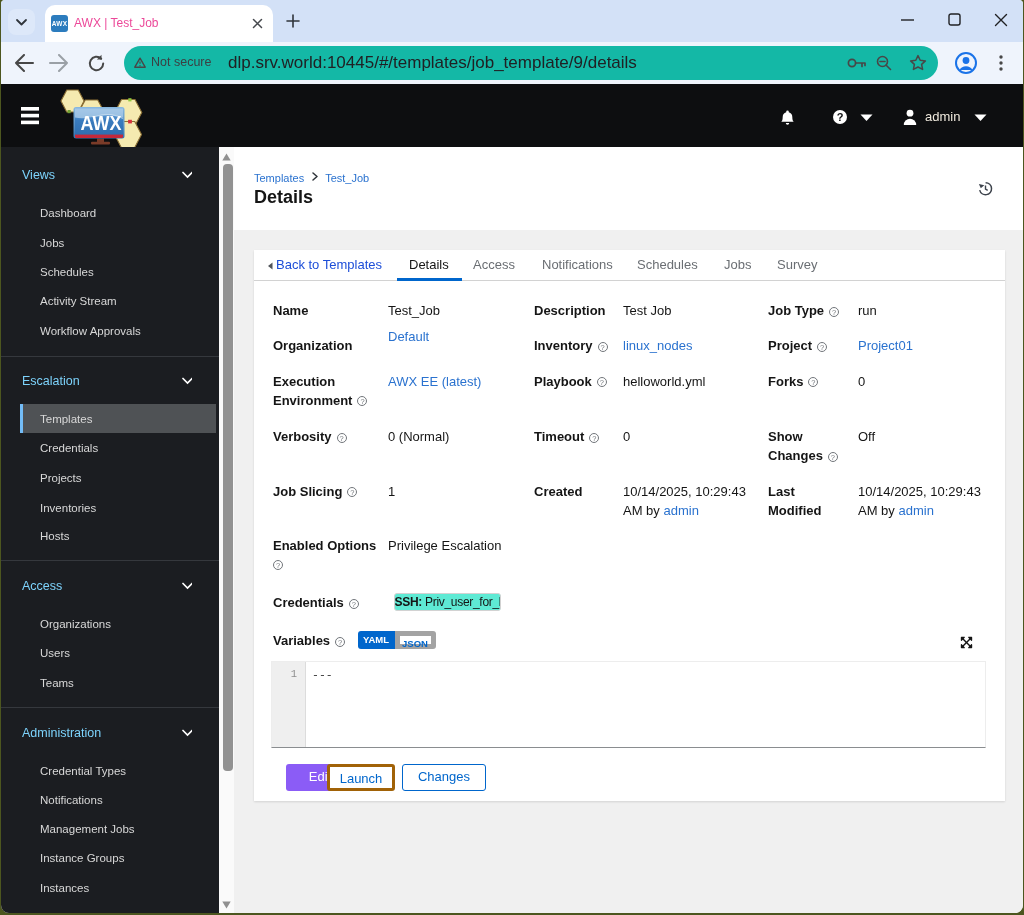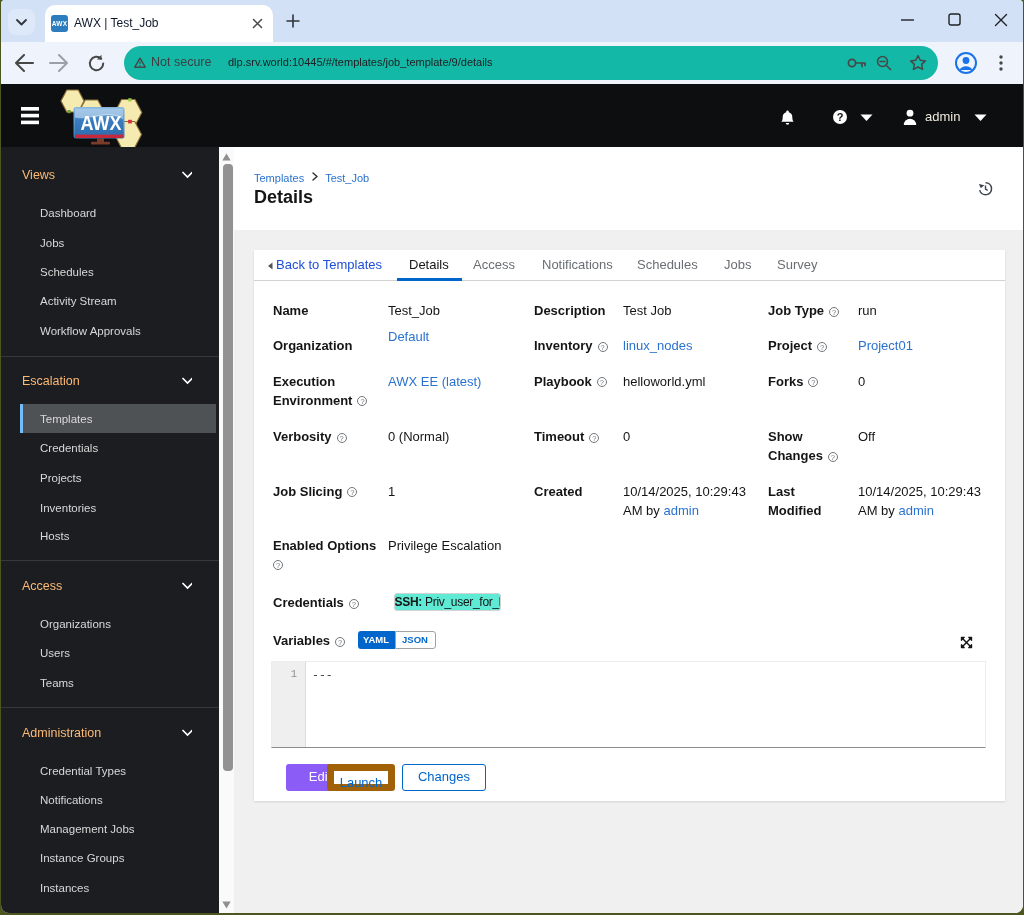--- a/index.html
+++ b/index.html
@@ -4,32 +4,32 @@
 <style>
 *{margin:0;padding:0;box-sizing:border-box}
 html,body{width:1024px;height:915px;overflow:hidden}
 body{background:#4c561f;font-family:"Liberation Sans",sans-serif;-webkit-font-smoothing:antialiased}
 #win{position:absolute;left:1px;top:0;width:1022px;height:913px;border-radius:4px 4px 8px 8px;overflow:hidden;background:#f0f0f0}
 
 #tabstrip{position:absolute;left:0;top:0;width:100%;height:42px;background:#d3e1f7}
 #tsearch{position:absolute;left:7px;top:9px;width:27px;height:26px;border-radius:8px;background:#dde8f9}
 #tab{position:absolute;left:44px;top:5px;width:228px;height:37px;background:#fff;border-radius:10px 10px 0 0}
 #favicon{position:absolute;left:6px;top:10px;width:17px;height:17px;border-radius:3px;background:#2c7cbe;color:#fff;font-weight:bold;font-size:6.5px;text-align:center;line-height:17px;letter-spacing:.2px}
-#tabtitle{position:absolute;left:29px;top:0;line-height:36px;font-size:12px;color:#0f172a;white-space:nowrap}
+#tabtitle{position:absolute;left:29px;top:0;line-height:36px;font-size:12px;color:#ec4899;white-space:nowrap}
 
 #toolbar{position:absolute;left:0;top:42px;width:100%;height:42px;background:#eff4fc}
 #omni{position:absolute;left:123px;top:4px;width:814px;height:34px;background:#14b8a6;border-radius:17px}
-#omnitext{position:absolute;left:104px;top:0;line-height:33px;font-size:11px;color:#202124;white-space:nowrap}
+#omnitext{position:absolute;left:104px;top:0;line-height:33px;font-size:17px;color:#202124;white-space:nowrap}
 #notsec{position:absolute;left:27px;top:0;line-height:33px;font-size:12.5px;color:#3c4043}
 
 #awxbar{position:absolute;left:0;top:84px;width:100%;height:63px;background:#0d0e10}
 #admin{position:absolute;left:924px;top:0;line-height:66px;font-size:13px;color:#efe9dd}
 
 #sidebar{position:absolute;left:0;top:147px;width:218px;height:766px;background:#1b1d21}
-.shead{position:absolute;left:21px;line-height:15px;font-size:12.5px;color:#fdba74;white-space:nowrap}
+.shead{position:absolute;left:21px;line-height:15px;font-size:12.5px;color:#7dd3fc;white-space:nowrap}
 .sitem{position:absolute;left:39px;line-height:14px;font-size:11.5px;color:#d8d8d8;white-space:nowrap}
 .sdiv{position:absolute;left:0;width:220px;height:1px;background:#35383d}
 .schev{position:absolute;left:181px;width:10px;height:10px}
 #active{position:absolute;left:19px;top:257px;width:196px;height:29px;background:#4f5255;border-left:3px solid #73bcf7}
 
 #sscroll{position:absolute;left:218px;top:147px;width:15px;height:766px;background:#fafafa}
 #sthumb{position:absolute;left:3.5px;top:17px;width:10.5px;height:607px;background:#929292;border-radius:4px}
 
 #content{position:absolute;left:233px;top:147px;width:789px;height:766px;background:#f0f0f0}
 #pagehead{position:absolute;left:0;top:0;width:789px;height:83px;background:#fff}
@@ -43,29 +43,29 @@
 #tabuline{position:absolute;left:143px;top:28px;width:65px;height:3px;background:#06c}
 
 .lab{position:absolute;line-height:19px;font-size:13px;font-weight:bold;color:#151515;white-space:nowrap}
 .val{position:absolute;line-height:19px;font-size:13px;color:#151515;white-space:nowrap}
 .lnk{color:#2a72cf;text-decoration:none}
 .q{display:inline-block;width:10px;height:10px;border:1px solid #72767b;border-radius:50%;color:#72767b;font-size:7.5px;font-weight:normal;text-align:center;line-height:9px;vertical-align:0.5px;margin-left:5px}
 
 #chip{position:absolute;left:139.5px;top:343px;width:107px;height:18px;border:1px solid #d2d2d2;border-radius:3px;background:#5eead4;font-size:12px;letter-spacing:-0.3px;color:#151515;text-align:center;line-height:16px;white-space:nowrap;overflow:hidden}
 
 #tgy{position:absolute;left:103.5px;top:381px;width:37px;height:17.5px;background:#06c;color:#fff;font-size:9.5px;font-weight:bold;text-align:center;line-height:17.5px;border-radius:3px 0 0 3px}
-#tgj{position:absolute;left:140.5px;top:381px;width:41px;height:17.5px;background:#fff;color:#06c;font-size:9.5px;font-weight:bold;text-align:center;line-height:15.5px;border:1px solid #a3a3a3;border-radius:0 3px 3px 0}
+#tgj{position:absolute;left:140.5px;top:381px;width:41px;height:17.5px;background:#fff;color:#06c;font-size:9.5px;font-weight:bold;text-align:center;line-height:15.5px;border:5px solid #a3a3a3;border-radius:0 3px 3px 0}
 
 #editor{position:absolute;left:17px;top:411px;width:715px;height:87px;background:#fff;border:1px solid #ededed;border-bottom:1px solid #8a8d90}
 #gutter{position:absolute;left:0;top:0;width:34px;height:85px;background:#efefef;border-right:1px solid #dcdcdc;font-family:"Liberation Mono",monospace;font-size:10.5px;color:#8e8e8e;text-align:right;padding:6px 8px 0 0}
 #code{position:absolute;left:40px;top:6px;font-family:"Liberation Mono",monospace;font-size:11.5px;color:#2d2d2d}
 
 .btn{position:absolute;top:514px;height:27px;border-radius:3px;font-size:13px;text-align:center;line-height:26px}
 #bedit{left:32px;width:68px;background:#8b5cf6;color:#fff}
-#blaunch{left:73px;width:68px;background:#fff;color:#06c;border:7px solid #a16207;line-height:24px}
+#blaunch{left:73px;width:68px;background:#fff;color:#06c;border:3px solid #a16207;line-height:24px}
 #bdelete{left:148px;width:84px;background:#fff;color:#06c;border:1px solid #06c;line-height:24px}
 </style>
 </head>
 <body>
 <div id="win">
 
   <div id="tabstrip">
     <div id="tsearch"><svg width="27" height="26">
           <path d="M9 11 L13.5 15.5 L18 11" stroke="#30353b" stroke-width="1.8" fill="none" stroke-linecap="round" stroke-linejoin="round"></path>
         </svg></div>

